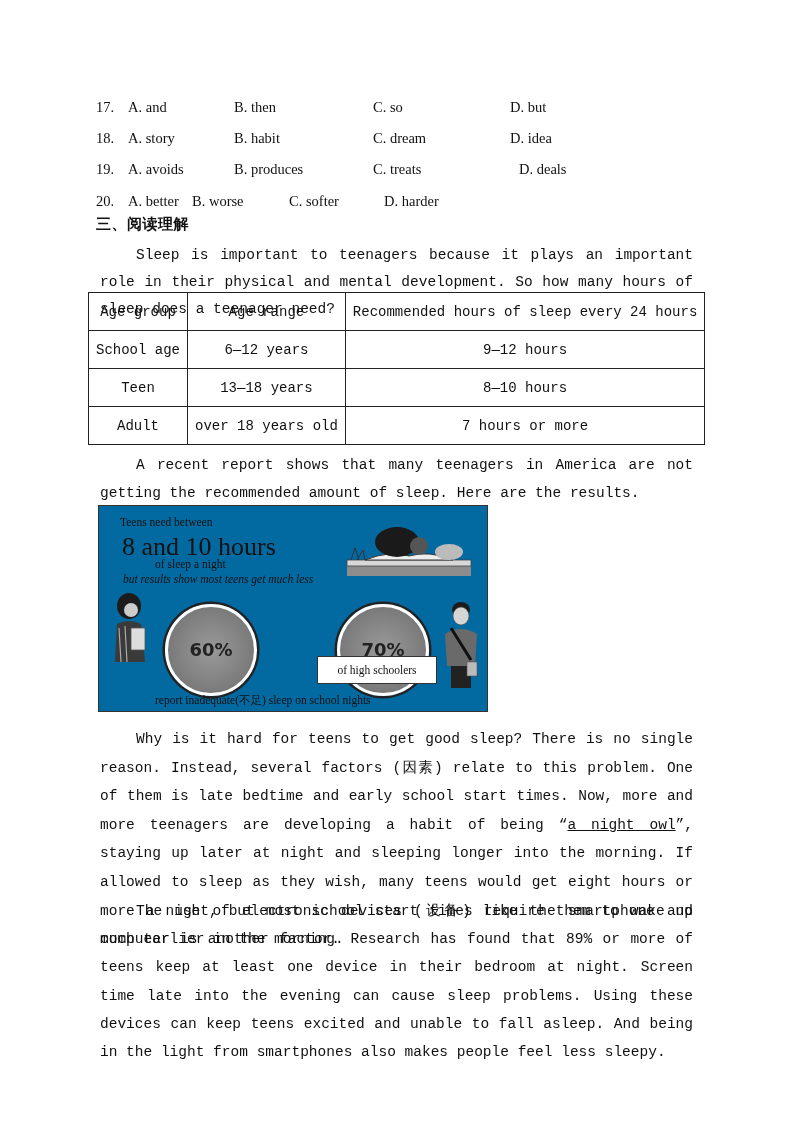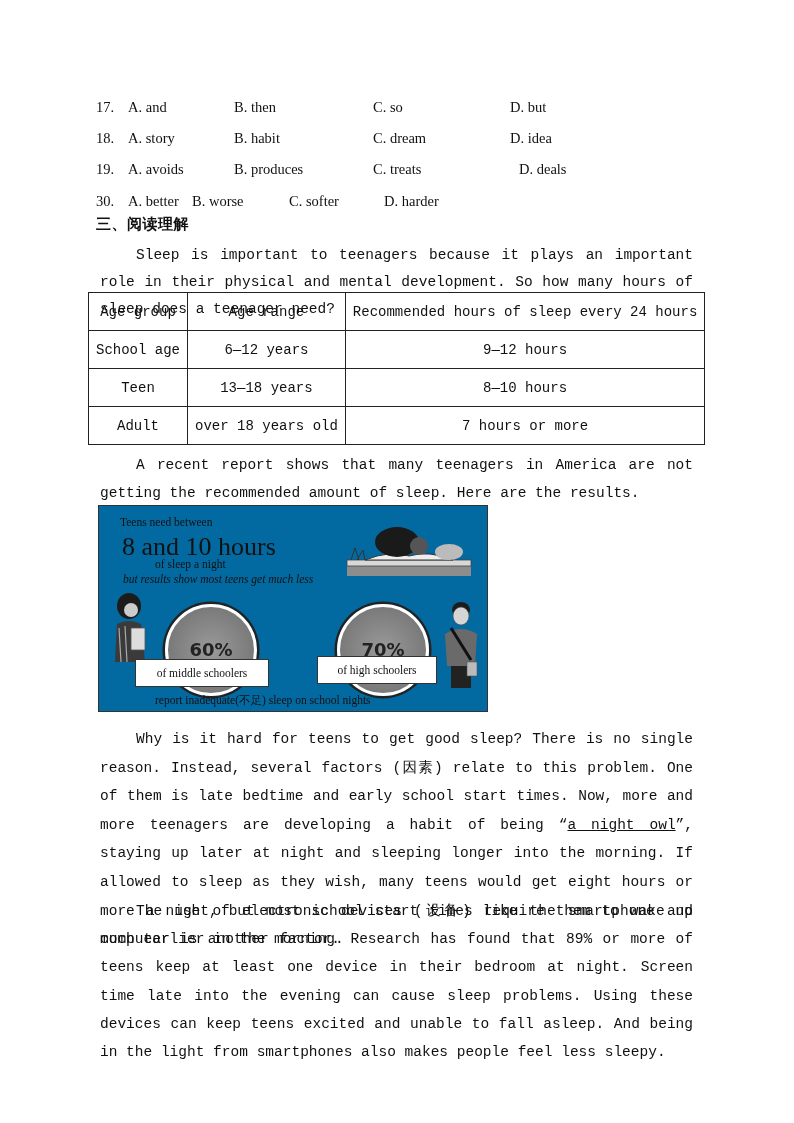--- a/index.html
+++ b/index.html
@@ -71,21 +71,21 @@
   <span style="left:414px;">D. idea</span>
 </div>
 <div class="q-row" style="top:159px;">
   <span style="left:0;">19.</span>
   <span style="left:32px;">A. avoids</span>
   <span style="left:138px;">B. produces</span>
   <span style="left:277px;">C. treats</span>
   <span style="left:423px;">D. deals</span>
 </div>
 <div class="q-row" style="top:191px;">
-  <span style="left:0;">30.</span>
+  <span style="left:0;">20.</span>
   <span style="left:32px;">A. better</span>
   <span style="left:96px;">B. worse</span>
   <span style="left:193px;">C. softer</span>
   <span style="left:288px;">D. harder</span>
 </div>
 
 <div class="section-title">三、阅读理解</div>
 
 <div class="para" style="top:238px; line-height:27px;">
   <p>Sleep is important  to teenagers because it plays  an important  role in their physical  and mental  development.  So how many  hours  of sleep  does a teenager  need?</p>
@@ -140,21 +140,20 @@
     <ellipse cx="20" cy="14" rx="12" ry="13" fill="#1c1c1c"></ellipse>
     <ellipse cx="22" cy="18" rx="7" ry="7" fill="#ccc"></ellipse>
     <path d="M6 70 L8 32 Q20 26 32 32 L36 70 Z" fill="#3a3a3a"></path>
     <path d="M10 36 L12 70 M16 34 L18 70" stroke="#aaa" stroke-width="1.2"></path>
     <rect x="22" y="36" width="14" height="22" fill="#ddd" stroke="#555" stroke-width="0.8"></rect>
   </svg>
 
   <div class="circle" style="left:66px; top:98px;">
     <div class="pct">60%</div>
   </div>
-  <div class="label-box" style="left:36px; top:153px; width:132px;">of middle schoolers</div>
 
   <div class="circle" style="left:238px; top:98px;">
     <div class="pct">70%</div>
   </div>
   <div class="label-box" style="left:218px; top:150px; width:118px;">of high schoolers</div>
 
   <svg class="figure-person" style="left:342px; top:94px;" width="40" height="90" viewBox="0 0 40 90">
     <ellipse cx="20" cy="10" rx="9" ry="8" fill="#1c1c1c"></ellipse>
     <ellipse cx="20" cy="16" rx="8" ry="9" fill="#d5d5d5" stroke="#444" stroke-width="0.6"></ellipse>
     <path d="M4 34 Q20 24 36 34 L34 66 L6 66 Z" fill="#6a6a6a"></path>

